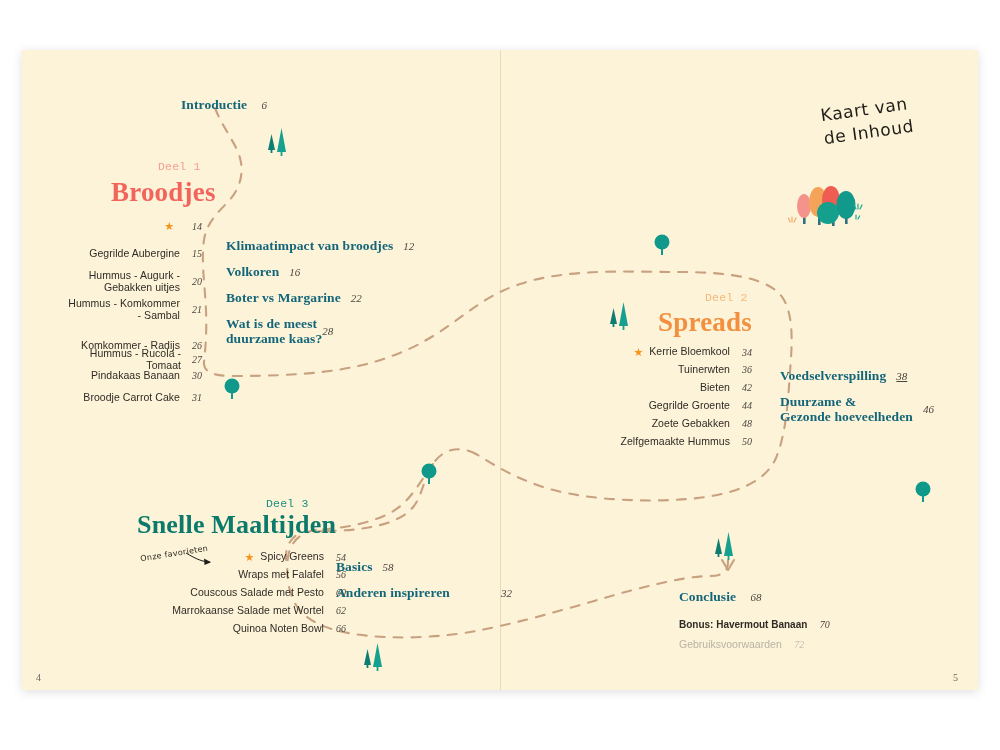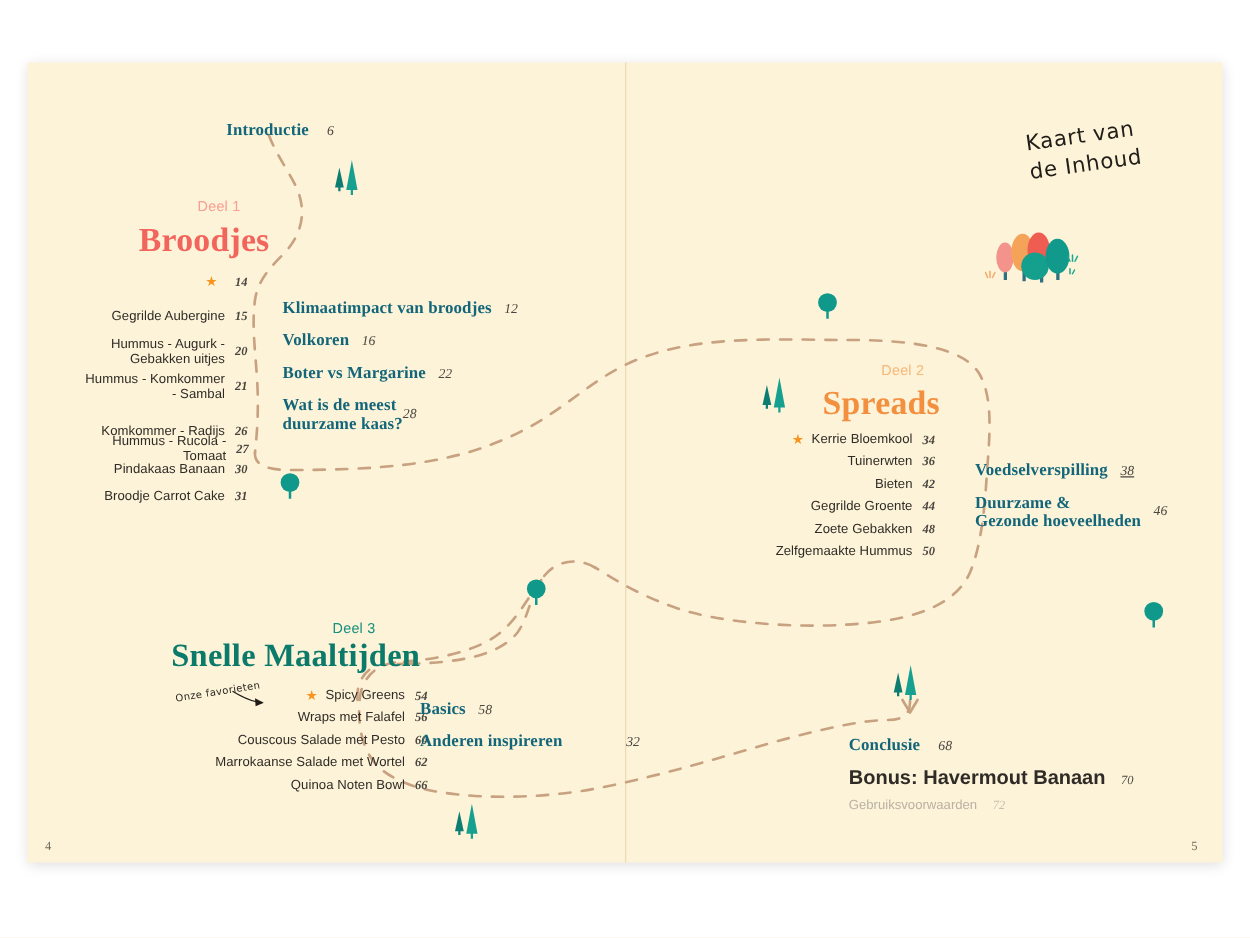--- a/index.html
+++ b/index.html
@@ -25,21 +25,21 @@
 
   .txt { position:absolute; white-space:nowrap; }
 
   
   .h-part {
     font-family:Liberation Serif, serif;
     font-weight:700;
     letter-spacing:.2px;
   }
   .part-kicker {
-    font-family:Liberation Sans, sans-serif;
+    font-family:Liberation Mono, monospace;
     font-size:11.5px;
     letter-spacing:.2px;
   }
   .h-broodjes { font-size:27px; color:#f2655c; }
   .k-broodjes { color:#f89d93; }
   .h-spreads  { font-size:27px; color:#f2903f; }
   .k-spreads  { color:#f5b878; }
   .h-snelle   { font-size:26px; color:#0c7a6b; }
   .k-snelle   { color:#17907f; }
 
@@ -68,25 +68,25 @@
     letter-spacing:.05px;
   }
   .rcp-pg {
     font-family:"Liberation Serif", serif;
     font-style:italic;
     font-size:10px;
     color:#4a4640;
   }
   .row { position:absolute; display:flex; align-items:center; }
   .row .lbl { text-align:right; }
-  .row .num { width:22px; text-align:left; padding-left:8px;font-weight:bold; }
+  .row .num { width:22px; text-align:right; padding-left:8px; }
 
   .star { color:#f7941e; font-size:11px; line-height:1; }
 
-  .bonus { font-size:16px; color:#2f2b26; font-weight:700; }
+  .bonus { font-size:10px; color:#2f2b26; font-weight:700; }
   .terms { font-size:10.5px; color:#b9b2a3; }
 
   .folio {
     font-family:"Liberation Serif", serif;
     font-size:10px; color:#6f6a60;
   }
 
   .hand {
     font-family:"DejaVu Sans", sans-serif;
     color:#201d19;

